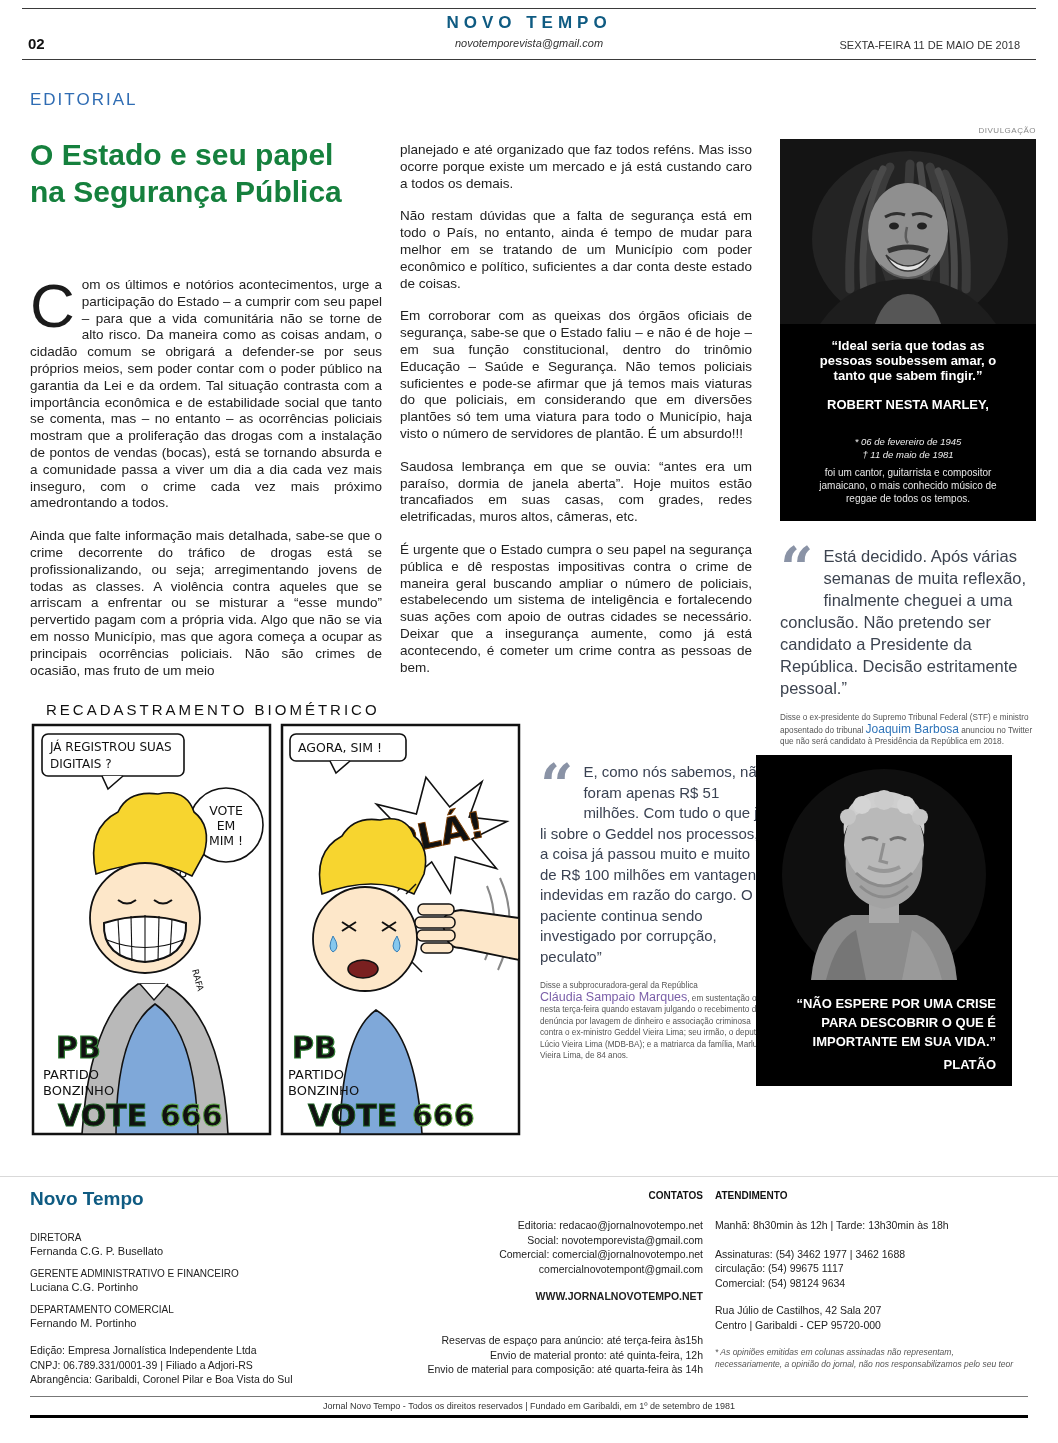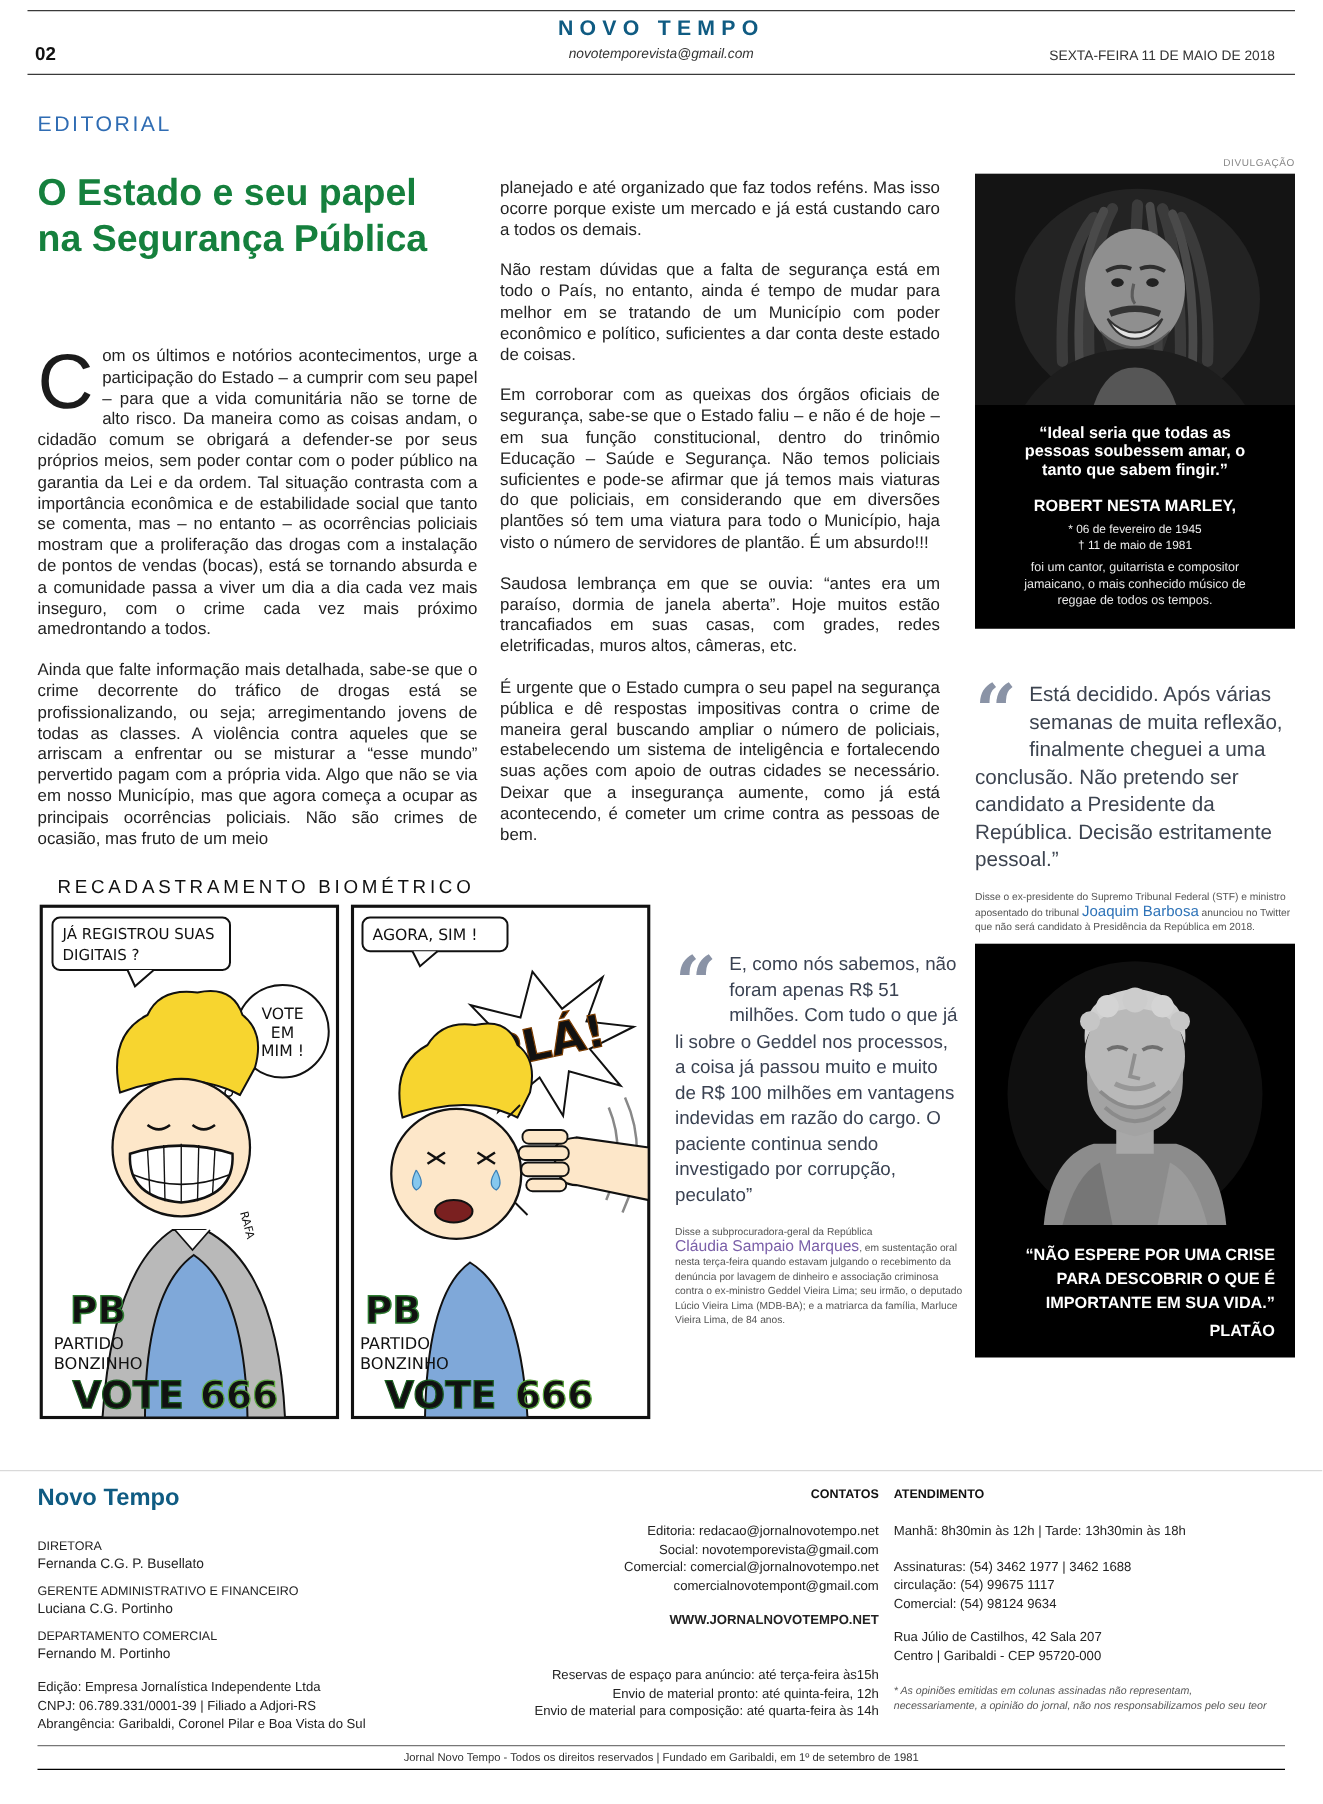--- a/index.html
+++ b/index.html
@@ -25,39 +25,39 @@
   .col2 { left:400px; top:142px; width:352px; }
   .body-col p { margin-bottom:16px; }
   .dropcap { float:left; font-size:62px; line-height:52px; padding:3px 7px 0 0; color:#1b1b1b; }
   
   .photo-credit { position:absolute; left:780px; top:126px; width:256px; text-align:right;
                   font-size:8px; letter-spacing:0.5px; color:#888; }
   .marley { position:absolute; left:780px; top:139px; width:256px; background:#000; color:#fff; text-align:center; }
   .marley svg { display:block; }
   .marley-quote { padding:14px 30px 6px; font-size:13px; font-weight:bold; line-height:15px; }
   .marley-name { margin-top:8px; font-size:13px; font-weight:bold; }
-  .marley-dates { margin-top:5px; font-size:9.5px; line-height:13px; color:#eee; }
+  .marley-dates { margin-top:23px; font-size:9.5px; line-height:13px; color:#eee;font-style:italic; }
   .marley-bio { padding:5px 32px 16px; font-size:10px; line-height:13px; color:#e6e6e6; }
   
   .quote-block { position:absolute; }
   .barbosa { left:780px; top:545px; width:258px; }
   .claudia { left:540px; top:762px; width:230px; }
   .quote-glyph { float:left; font-family:"DejaVu Serif", serif; font-weight:bold;
                  font-size:58px; line-height:44px; color:#8a93a6; margin:2px 10px 0 0; }
   .barbosa-text { font-size:16.5px; line-height:22px; color:#3d4450; }
   .claudia-text { font-size:15px; line-height:20.5px; color:#3a4252; }
   .attr { margin-top:13px; font-size:8.2px; line-height:11.5px; color:#555; }
   .attr .name-blue { font-size:12px; color:#2e73b8; }
   .attr .name-purple { font-size:12.5px; color:#7a5fa8; }
   
   .comic-title { position:absolute; left:46px; top:701px; font-size:15px; letter-spacing:3px; color:#111; }
   .comic-svg { position:absolute; left:30px; top:722px; }
   .comic-svg text { font-family:"DejaVu Sans", sans-serif; fill:#111; }
   
-  .plato { position:absolute; left:780px; top:755px; width:256px; background:#000; color:#fff; }
+  .plato { position:absolute; left:756px; top:755px; width:256px; background:#000; color:#fff; }
   .plato svg { display:block; }
   .plato-quote { padding:14px 16px 4px; font-size:13px; font-weight:bold; line-height:19px; text-align:right; }
   .plato-author { padding:2px 16px 14px; text-align:right; font-size:13px; font-weight:bold; }
   
   .footer-sep { position:absolute; left:0; right:0; top:1176px; height:1px; background:#d9d9d9; }
   .fcolA { position:absolute; left:30px; top:1188px; width:330px; }
   .brand { font-size:19px; font-weight:bold; color:#0f5b82; margin-bottom:22px; }
   .role { margin-bottom:11px; }
   .role-title { font-size:10px; color:#222; }
   .role-name { font-size:11px; margin-top:2px; color:#222; }
@@ -65,21 +65,21 @@
   .company div, .contact-line, .deadline-line { font-size:10.5px; line-height:14.5px; color:#222; }
   .fcolB { position:absolute; left:373px; top:1190px; width:330px;text-align:right; }
   .fcolC { position:absolute; left:715px; top:1190px; width:320px; }
   .sec-head { font-size:10px; font-weight:bold; margin-bottom:17px; color:#111; }
   .site { font-size:10.5px; font-weight:bold; margin-top:14px; }
   .deadlines { margin-top:31px; }
   .phones { margin-top:14px; }
   .address { margin-top:13px; }
   .disclaimer { margin-top:14px; width:304px; font-size:8.5px; font-style:italic; line-height:12px; color:#555; }
   .bottom-bar { position:absolute; left:30px; right:30px; top:1396px; border-top:1px solid #777;
-                border-bottom:1px solid #000000; padding:4px 0; text-align:center; font-size:9px; color:#333; }
+                border-bottom:3px solid #000000; padding:4px 0; text-align:center; font-size:9px; color:#333; }
 </style>
 </head>
 <body>
 
 <header class="header">
   <div class="hrule top"></div>
   <div class="masthead-wrap">
     <div class="masthead">NOVO TEMPO</div>
     <div class="masthead-email">novotemporevista@gmail.com</div>
   </div>

